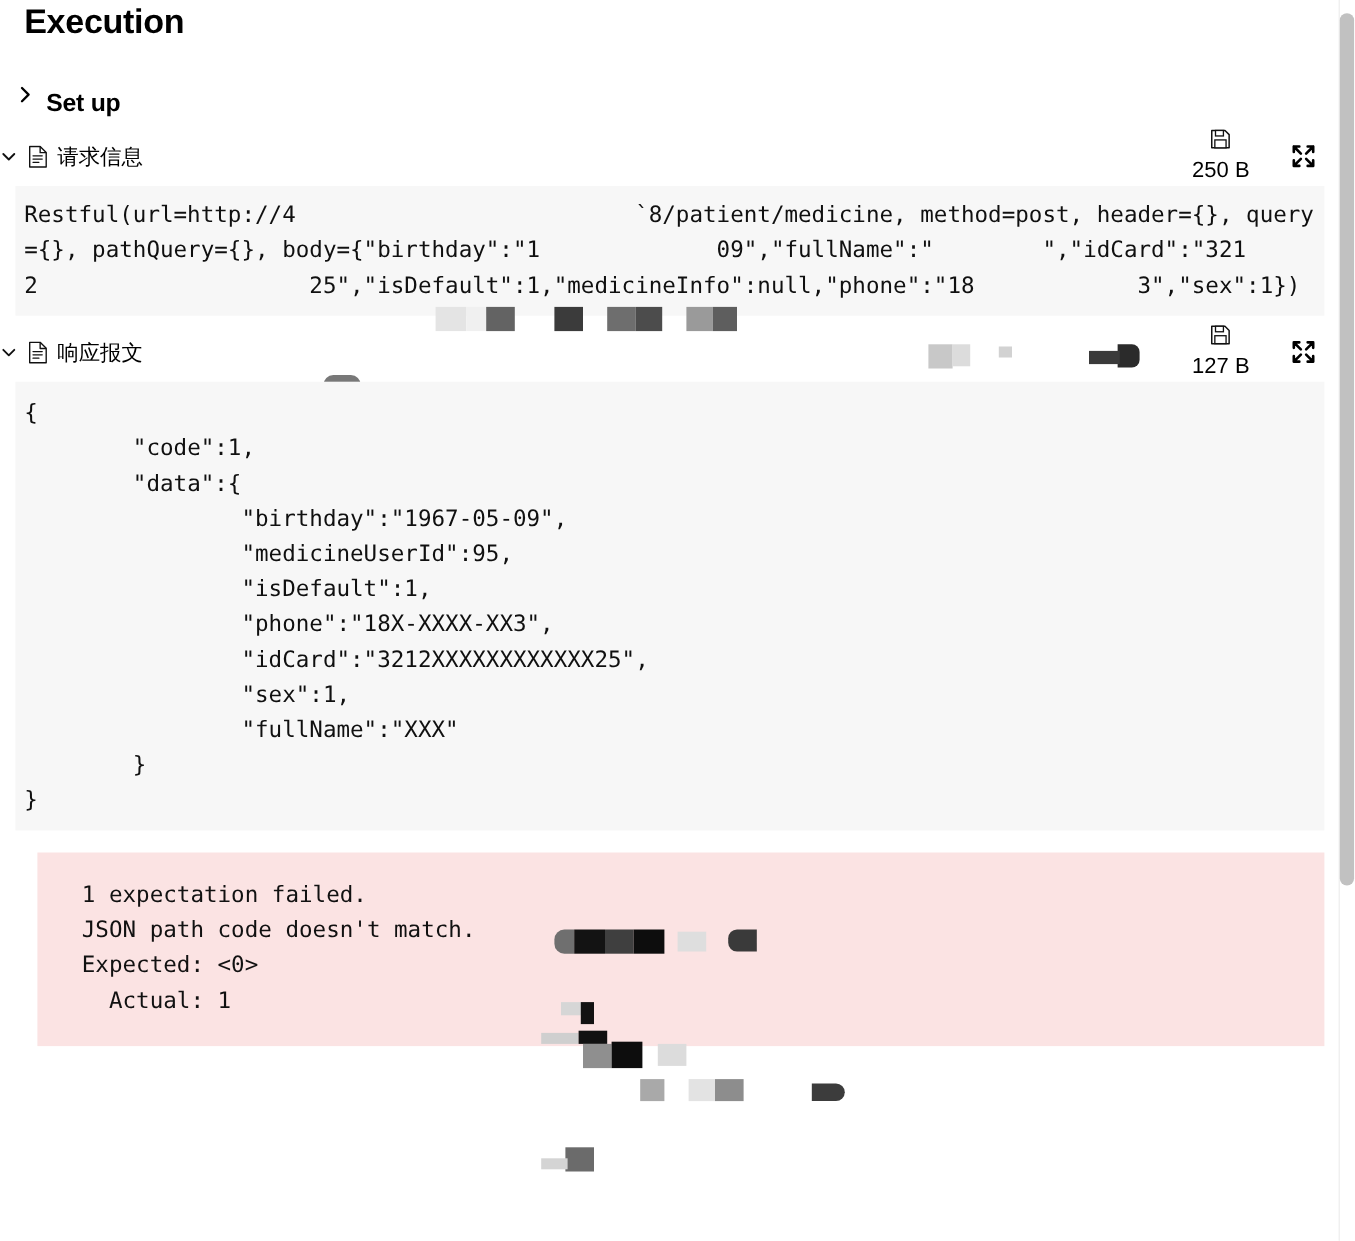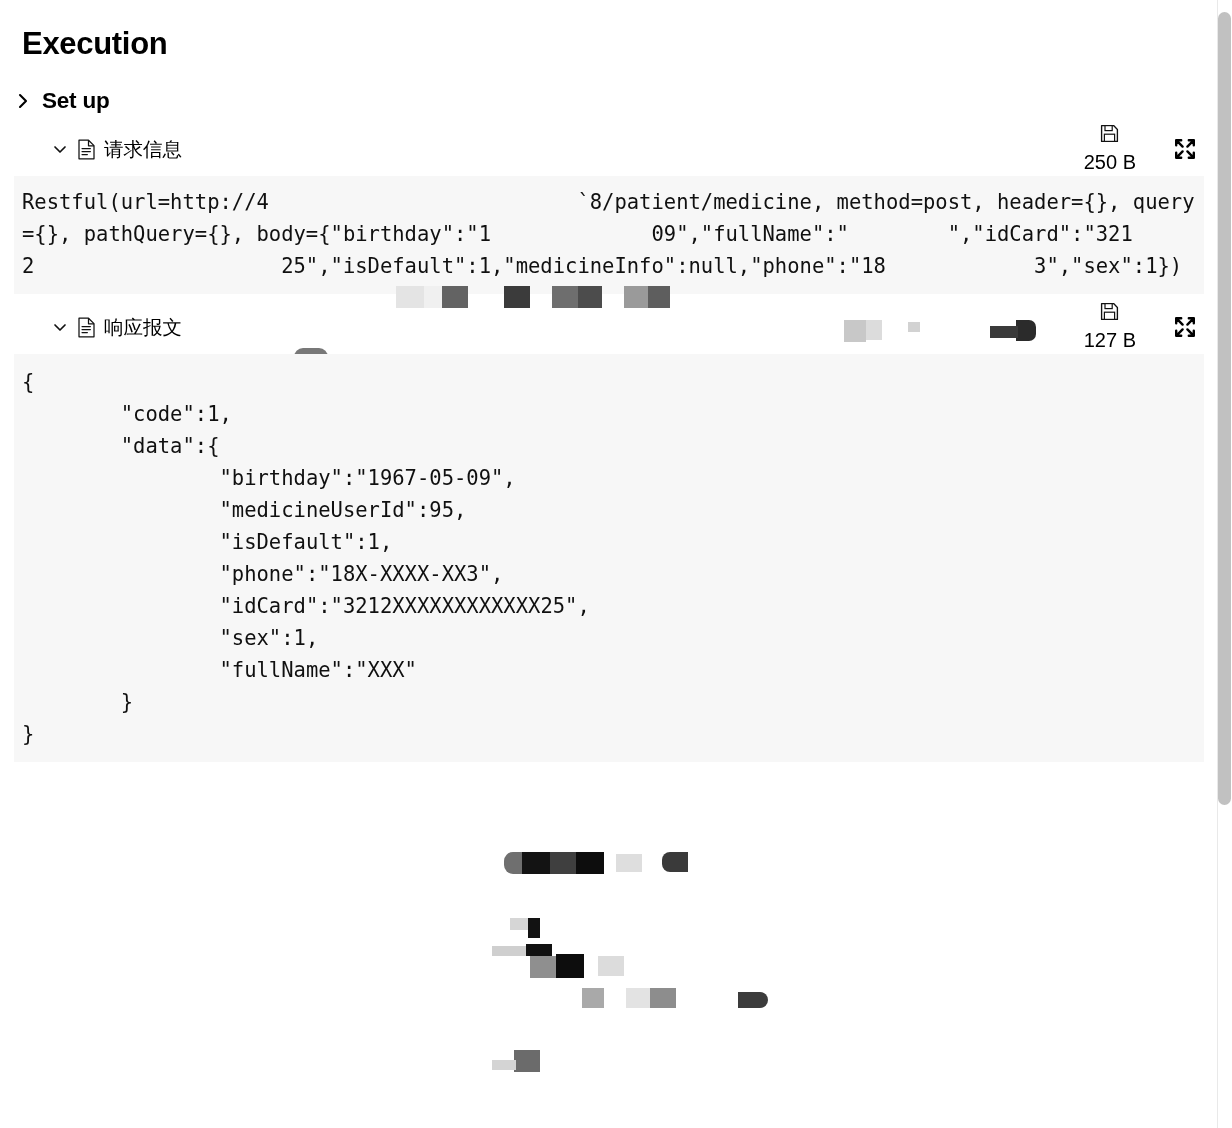--- a/index.html
+++ b/index.html
@@ -24,57 +24,57 @@
     overflow: hidden;
     box-sizing: border-box;
   }
 
   
   .exec-title {
     font-size: 31px;
     font-weight: bold;
     letter-spacing: -0.3px;
     margin: 0;
-    padding: 24px 0 0 22px;
+    padding: 0 0 0 22px;
     line-height: 40px;
     color: #000;
   }
 
   .section-head {
     display: flex;
     align-items: center;
     gap: 10px;
     padding-left: 14px;
     line-height: 30px;
     margin-top: 22px;
   }
   .section-head .label {
     font-size: 22.5px;
     font-weight: bold;
     letter-spacing: -0.2px;
     color: #000;
+    margin-top: 17px;
   }
 
   
   .chev {
     display: inline-block;
     width: 18px;
     height: 18px;
     flex: 0 0 18px;
     position: relative;
   }
   .chev svg { display:block; }
 
   
   .block { margin-top: 18px; }
 
   .block-head {
     display: flex;
     align-items: center;
-    padding-left: 52px;
     padding-right: 22px;
     height: 30px;
   }
   .block-head .chev-sm {
     width: 16px; height: 16px; flex: 0 0 16px;
     margin-right: 9px;
   }
   .doc-icon {
     width: 19px; height: 21px; flex: 0 0 19px;
     margin-right: 8px;
@@ -337,19 +337,25 @@
         <div class="rb" style="left:628px;  top:238px; width:26px; height:20px; background:#8d8d8d;"></div>
         <div class="rb" style="left:716px;  top:242px; width:30px; height:16px; background:#3c3c3c;
                      border-radius:0 8px 8px 0;"></div>
 
         <div class="rb" style="left:492px;  top:300px; width:26px; height:22px; background:#6b6b6b;"></div>
         <div class="rb" style="left:470px;  top:310px; width:24px; height:10px; background:#d4d4d4;"></div>
       </div>
     </div>
   </div>
 
+  <div class="error-panel">
+    <pre class="errtext"> 1 expectation failed.
+ JSON path code doesn't match.
+ Expected: &lt;0&gt;
+   Actual: 1</pre>
+  </div>
 
 </div>
 
 <div class="page-divider"></div>
 <div class="scroll-track">
   <div class="scroll-thumb"></div>
 </div>
 
 </body></html>

